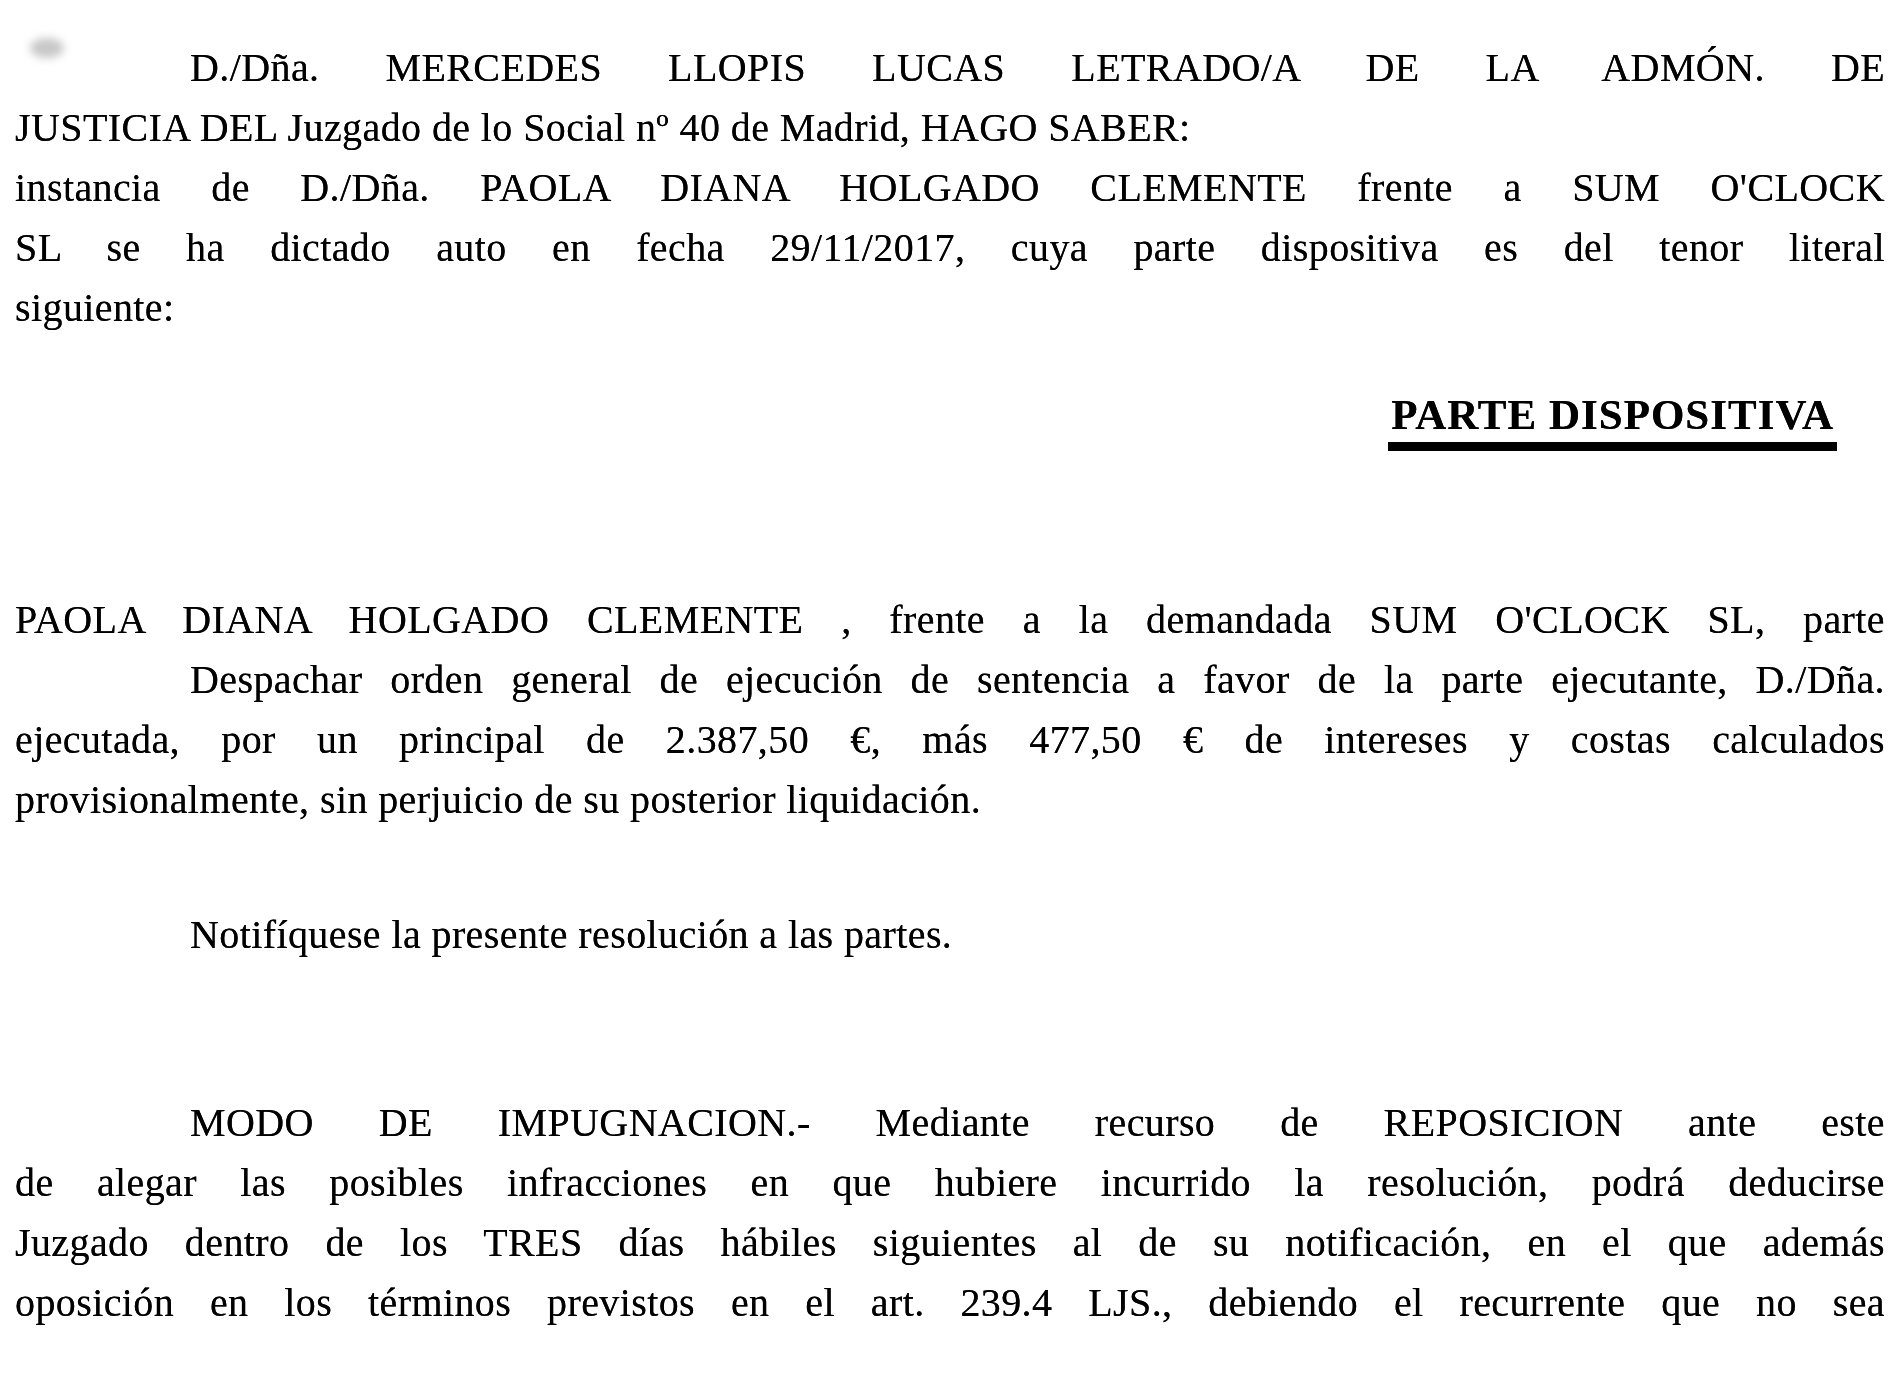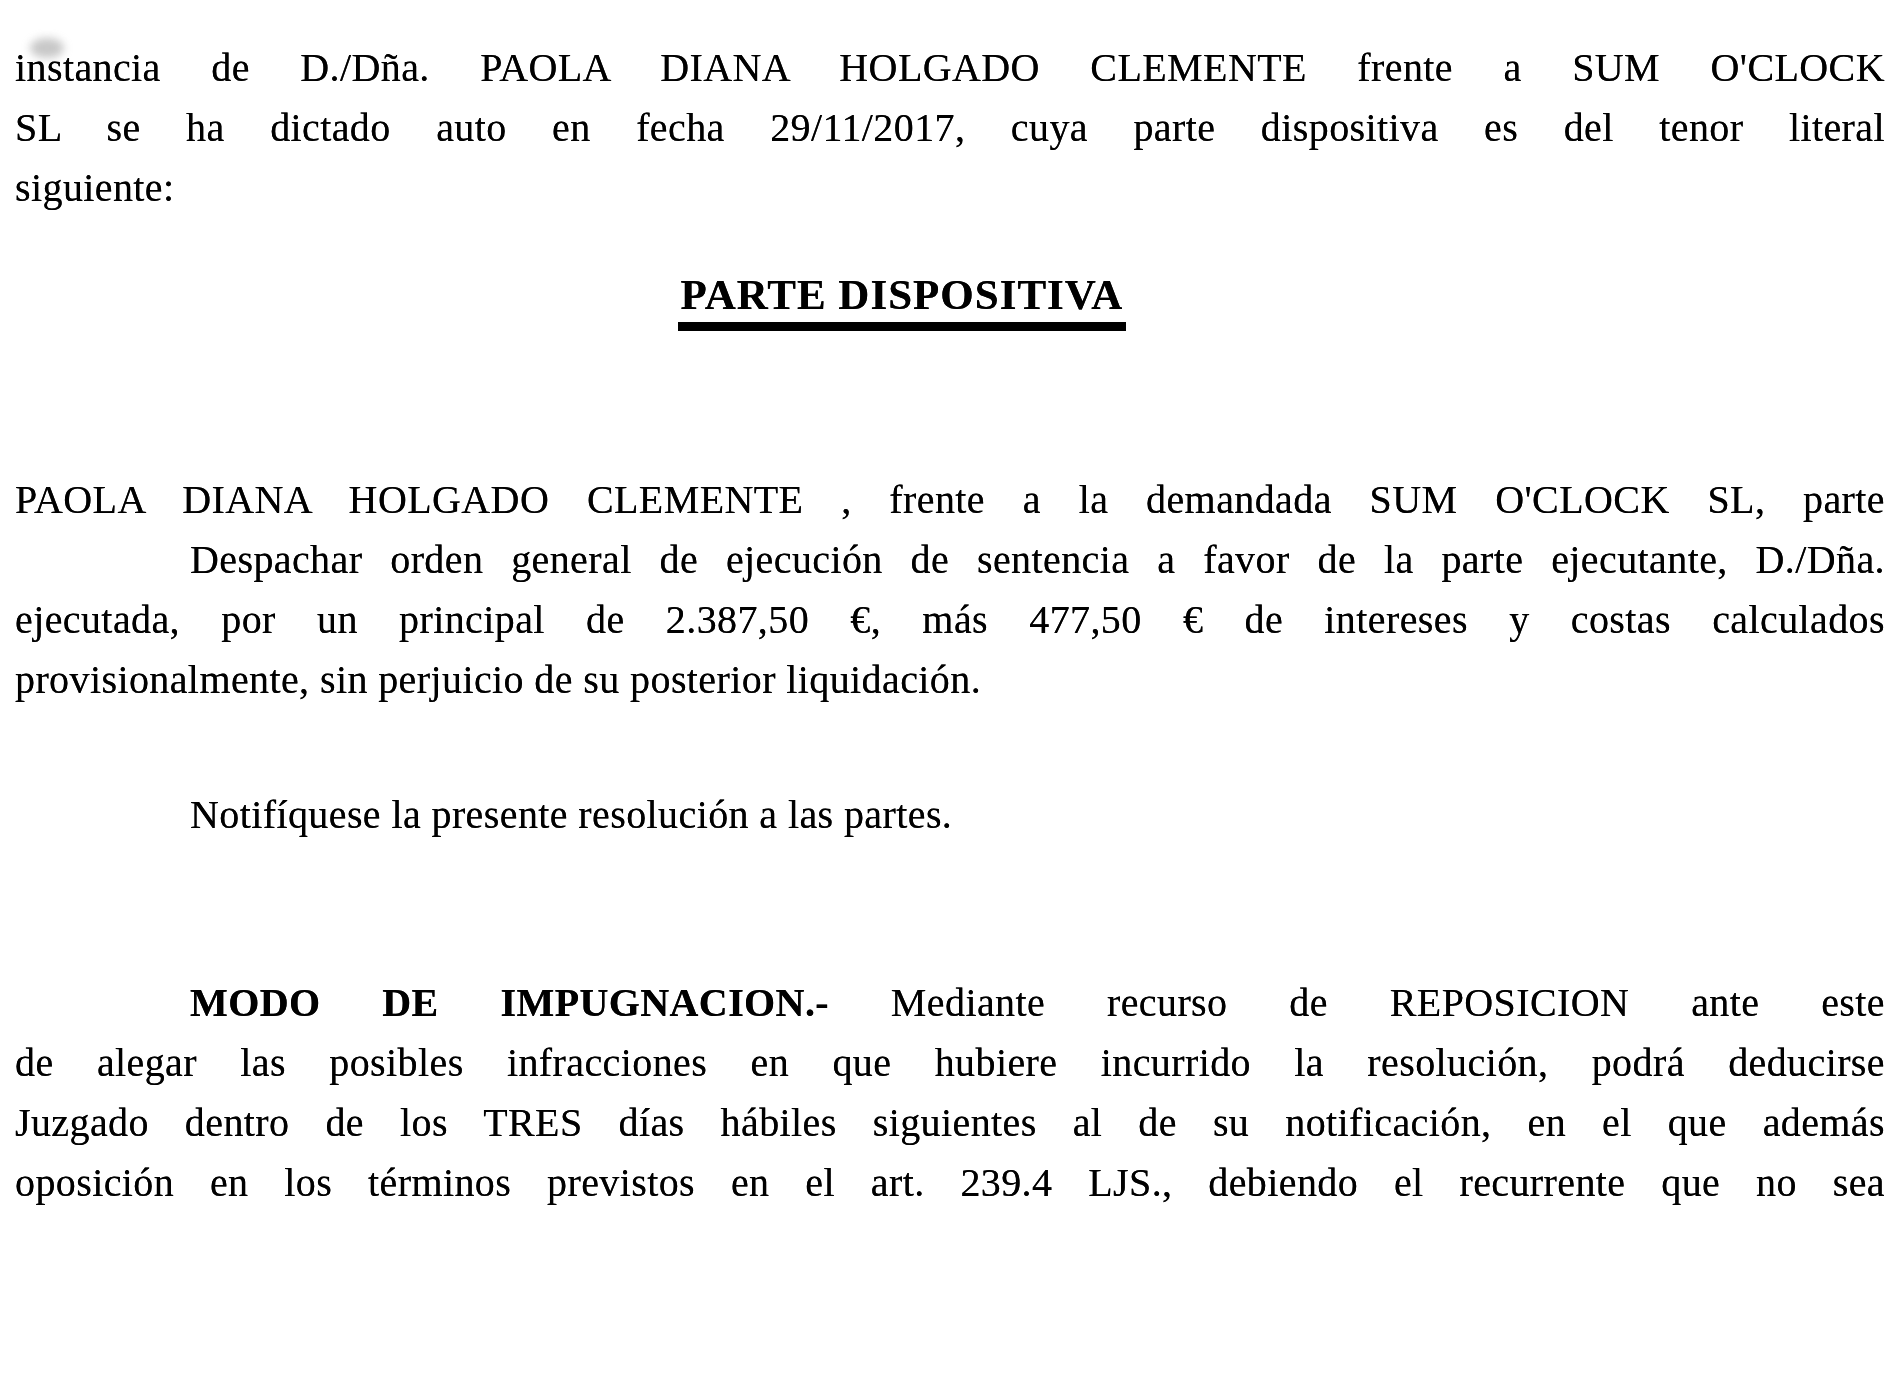--- a/index.html
+++ b/index.html
@@ -32,59 +32,63 @@
   .line.lastline {
     text-align: left;
     text-align-last: left;
   }
   .indent { text-indent: 175px; }
 
   .heading-wrap {
     margin-top: 50px;
     margin-bottom: 140px;
     height: 62px;
-    text-align: center;
+    text-align: right;
   }
   .heading {
     display: inline-block;
     position: relative;
     left: -48px;
     font-size: 43px;
     font-weight: bold;
     line-height: 53px;
     letter-spacing: 1px;
     border-bottom: 9px solid #000;
     padding: 0 3px 1px 3px;
     text-shadow: 0 0 0.6px rgba(0,0,0,0.9);
   }
 
   .gap-notify { margin-top: 75px; }
   .gap-modo   { margin-top: 128px; }
 
-  .bold { font-weight: bold; }
+  .bold { font-weight: normal; }
 
   .smudge {
     position: absolute;
     left: 30px;
     top: 38px;
     width: 34px;
     height: 20px;
     background: #9a9a9a;
     border-radius: 50%;
     filter: blur(4px);
     opacity: 0.55;
   }
 </style>
 </head>
 <body>
 
 <div class="smudge"></div>
 
 <div class="page">
 
+  <div>
+    <div class="line indent">D./Dña. MERCEDES LLOPIS LUCAS  LETRADO/A DE LA ADMÓN. DE</div>
+    <div class="line lastline">JUSTICIA DEL Juzgado de lo Social nº 40 de Madrid, HAGO SABER:</div>
+  </div>
 
   <div>
     <div class="line">instancia de D./Dña. PAOLA DIANA HOLGADO CLEMENTE frente a SUM O'CLOCK</div>
     <div class="line">SL se ha dictado auto en fecha 29/11/2017, cuya parte dispositiva es del tenor literal</div>
     <div class="line lastline">siguiente:</div>
   </div>
 
   <div class="heading-wrap">
     <span class="heading">PARTE DISPOSITIVA</span>
   </div>

